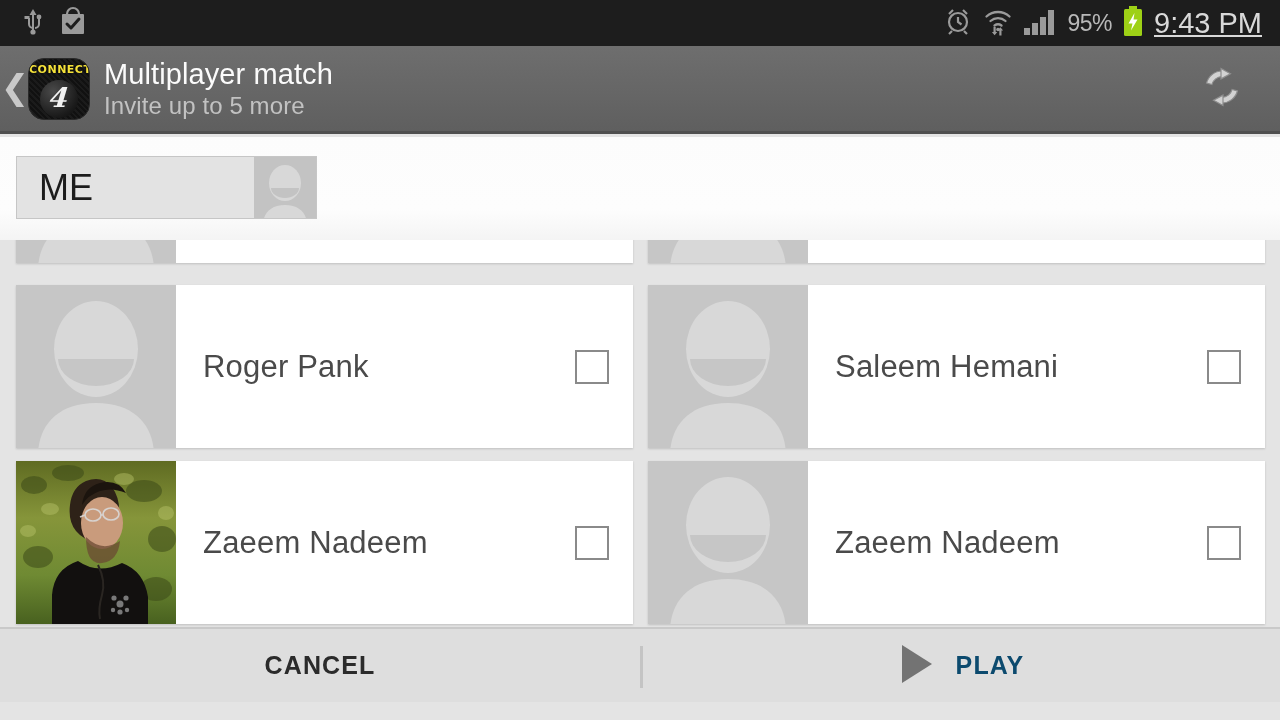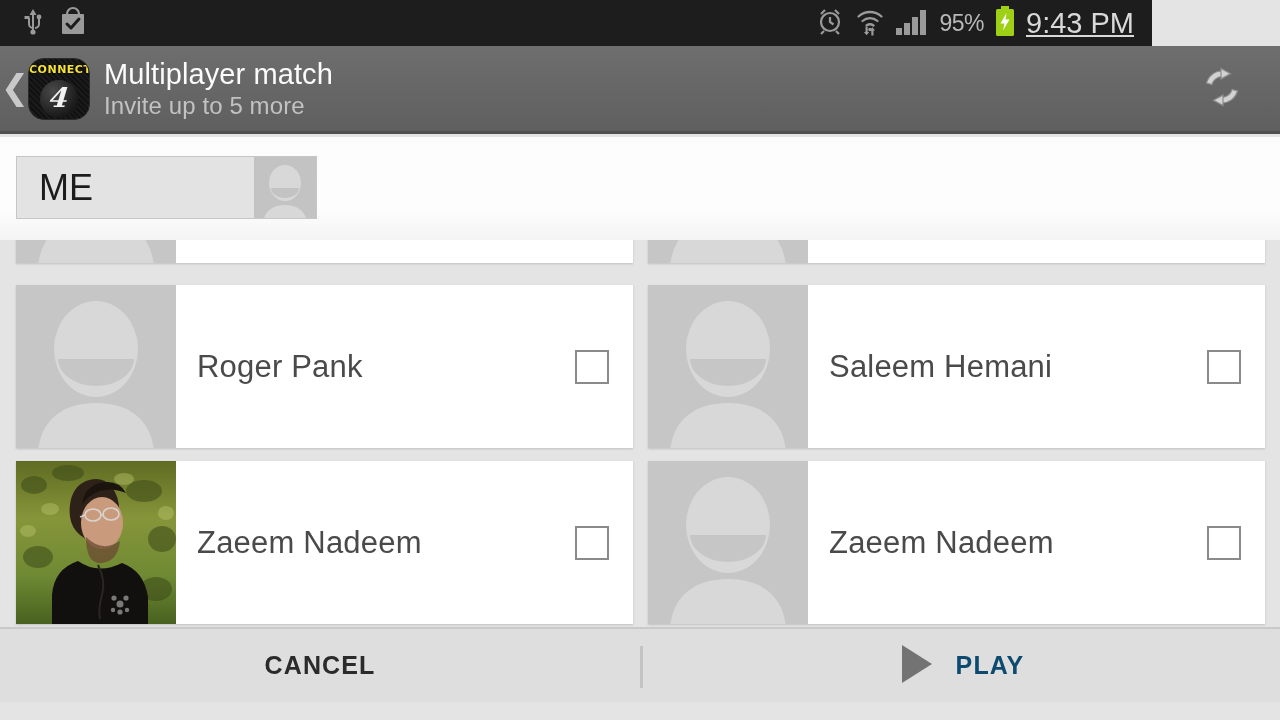--- a/index.html
+++ b/index.html
@@ -6,21 +6,21 @@
   html, body {
     width:1280px; height:720px;
     font-family:"Liberation Sans", sans-serif;
     background:#e4e4e4;
     overflow:hidden;
   }
   #app { position:relative; width:1280px; height:720px; }
 
   
   .statusbar {
-    position:absolute; left:0; top:0; width:1152px; height:46px;
+    position:absolute; left:0; top:0; width:1280px; height:46px;
     background:#1d1d1d; display:flex; 
   }
   .sb-left { display:flex; align-items:center; gap:14px; padding-left:22px; }
   .sb-right { margin-left:auto; display:flex; align-items:center; gap:10px; padding-right:18px; }
   .sb-icon { display:block; }
   .sb-pct {
     color:#b8b8b8; font-size:23px; letter-spacing:-0.5px;
     font-family:"Liberation Sans", sans-serif;
   }
   .sb-clock {
@@ -113,21 +113,21 @@
     box-shadow:0 1px 2px rgba(0,0,0,0.16);
   }
   .card.col-l { left:16px; width:617px; }
   .card.col-r { left:648px; width:617px; }
   .card-avatar {
     width:160px; height:100%; flex:none;
     background:#c6c6c6; position:relative; overflow:hidden;
   }
   .card-body {
     flex:1; display:flex; align-items:center;
-    padding-left:21px; padding-right:24px;
+    padding-left:27px; padding-right:24px;
   }
   .card-name {
     flex:1; font-size:31px; color:#4a4a4a; letter-spacing:0.2px;
     white-space:nowrap; overflow:hidden;
   }
   .checkbox {
     width:34px; height:34px; flex:none;
     border:2px solid #8a8a8a; background:#fff;
   }
 

